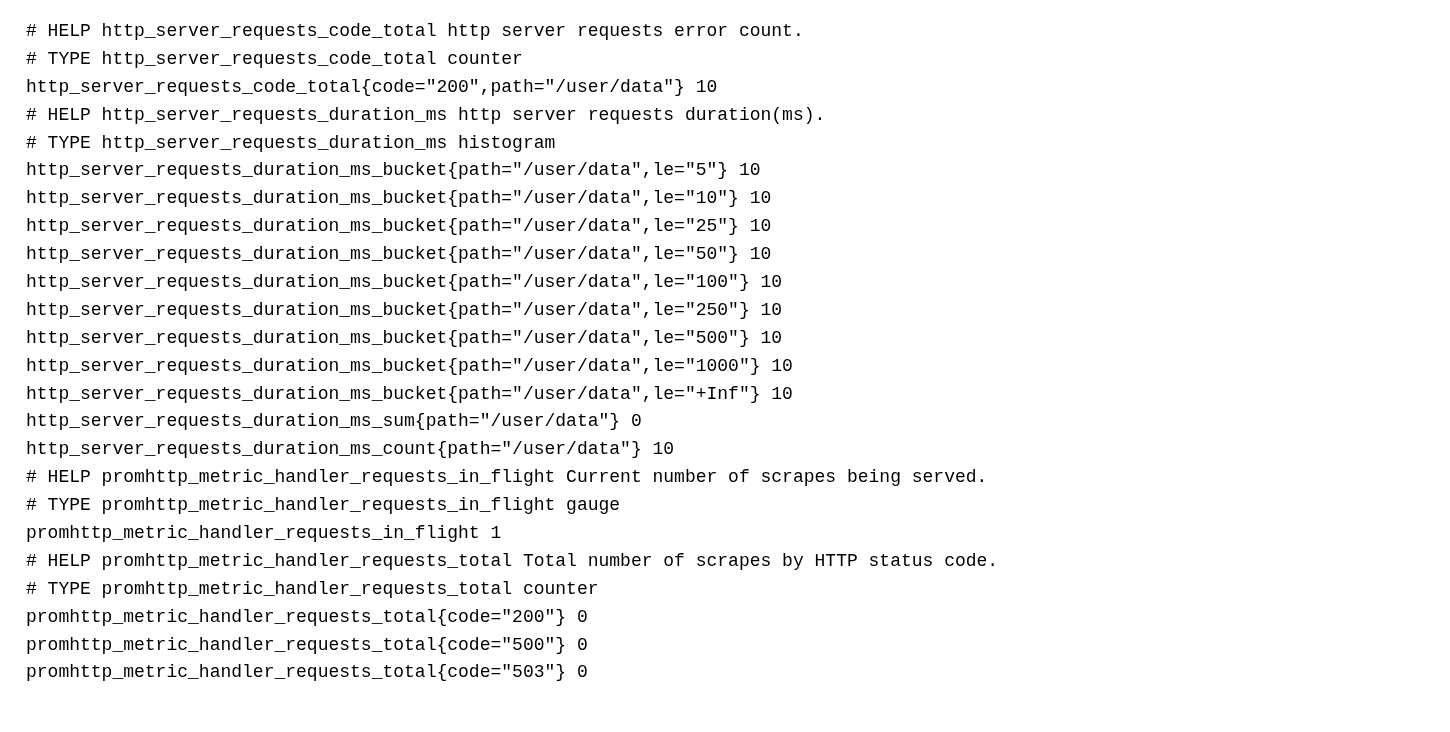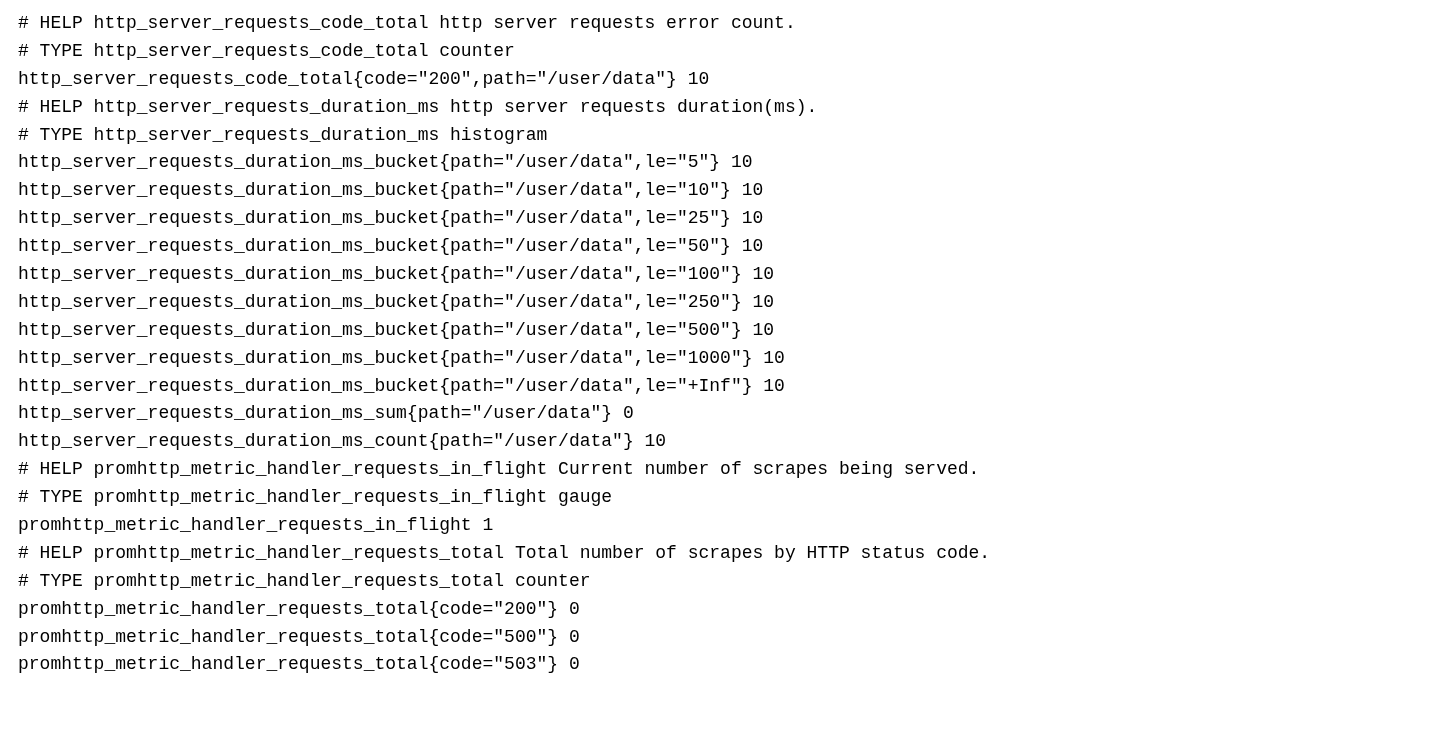--- a/index.html
+++ b/index.html
@@ -6,21 +6,21 @@
     margin: 0;
     padding: 0;
     background: #ffffff;
   }
   pre.metrics {
     font-family: "Courier New", Courier, monospace;
     font-size: 18px;
     line-height: 1.55;
     font-weight: 400;
     color: #000000;
-    margin: 4px;
+    margin: 12px;
     padding: 6px 9px 10px 14px;
     white-space: pre;
     letter-spacing: 0px;
   }
 </style>
 </head>
 <body>
 
 <pre class="metrics"># HELP http_server_requests_code_total http server requests error count.
 # TYPE http_server_requests_code_total counter

